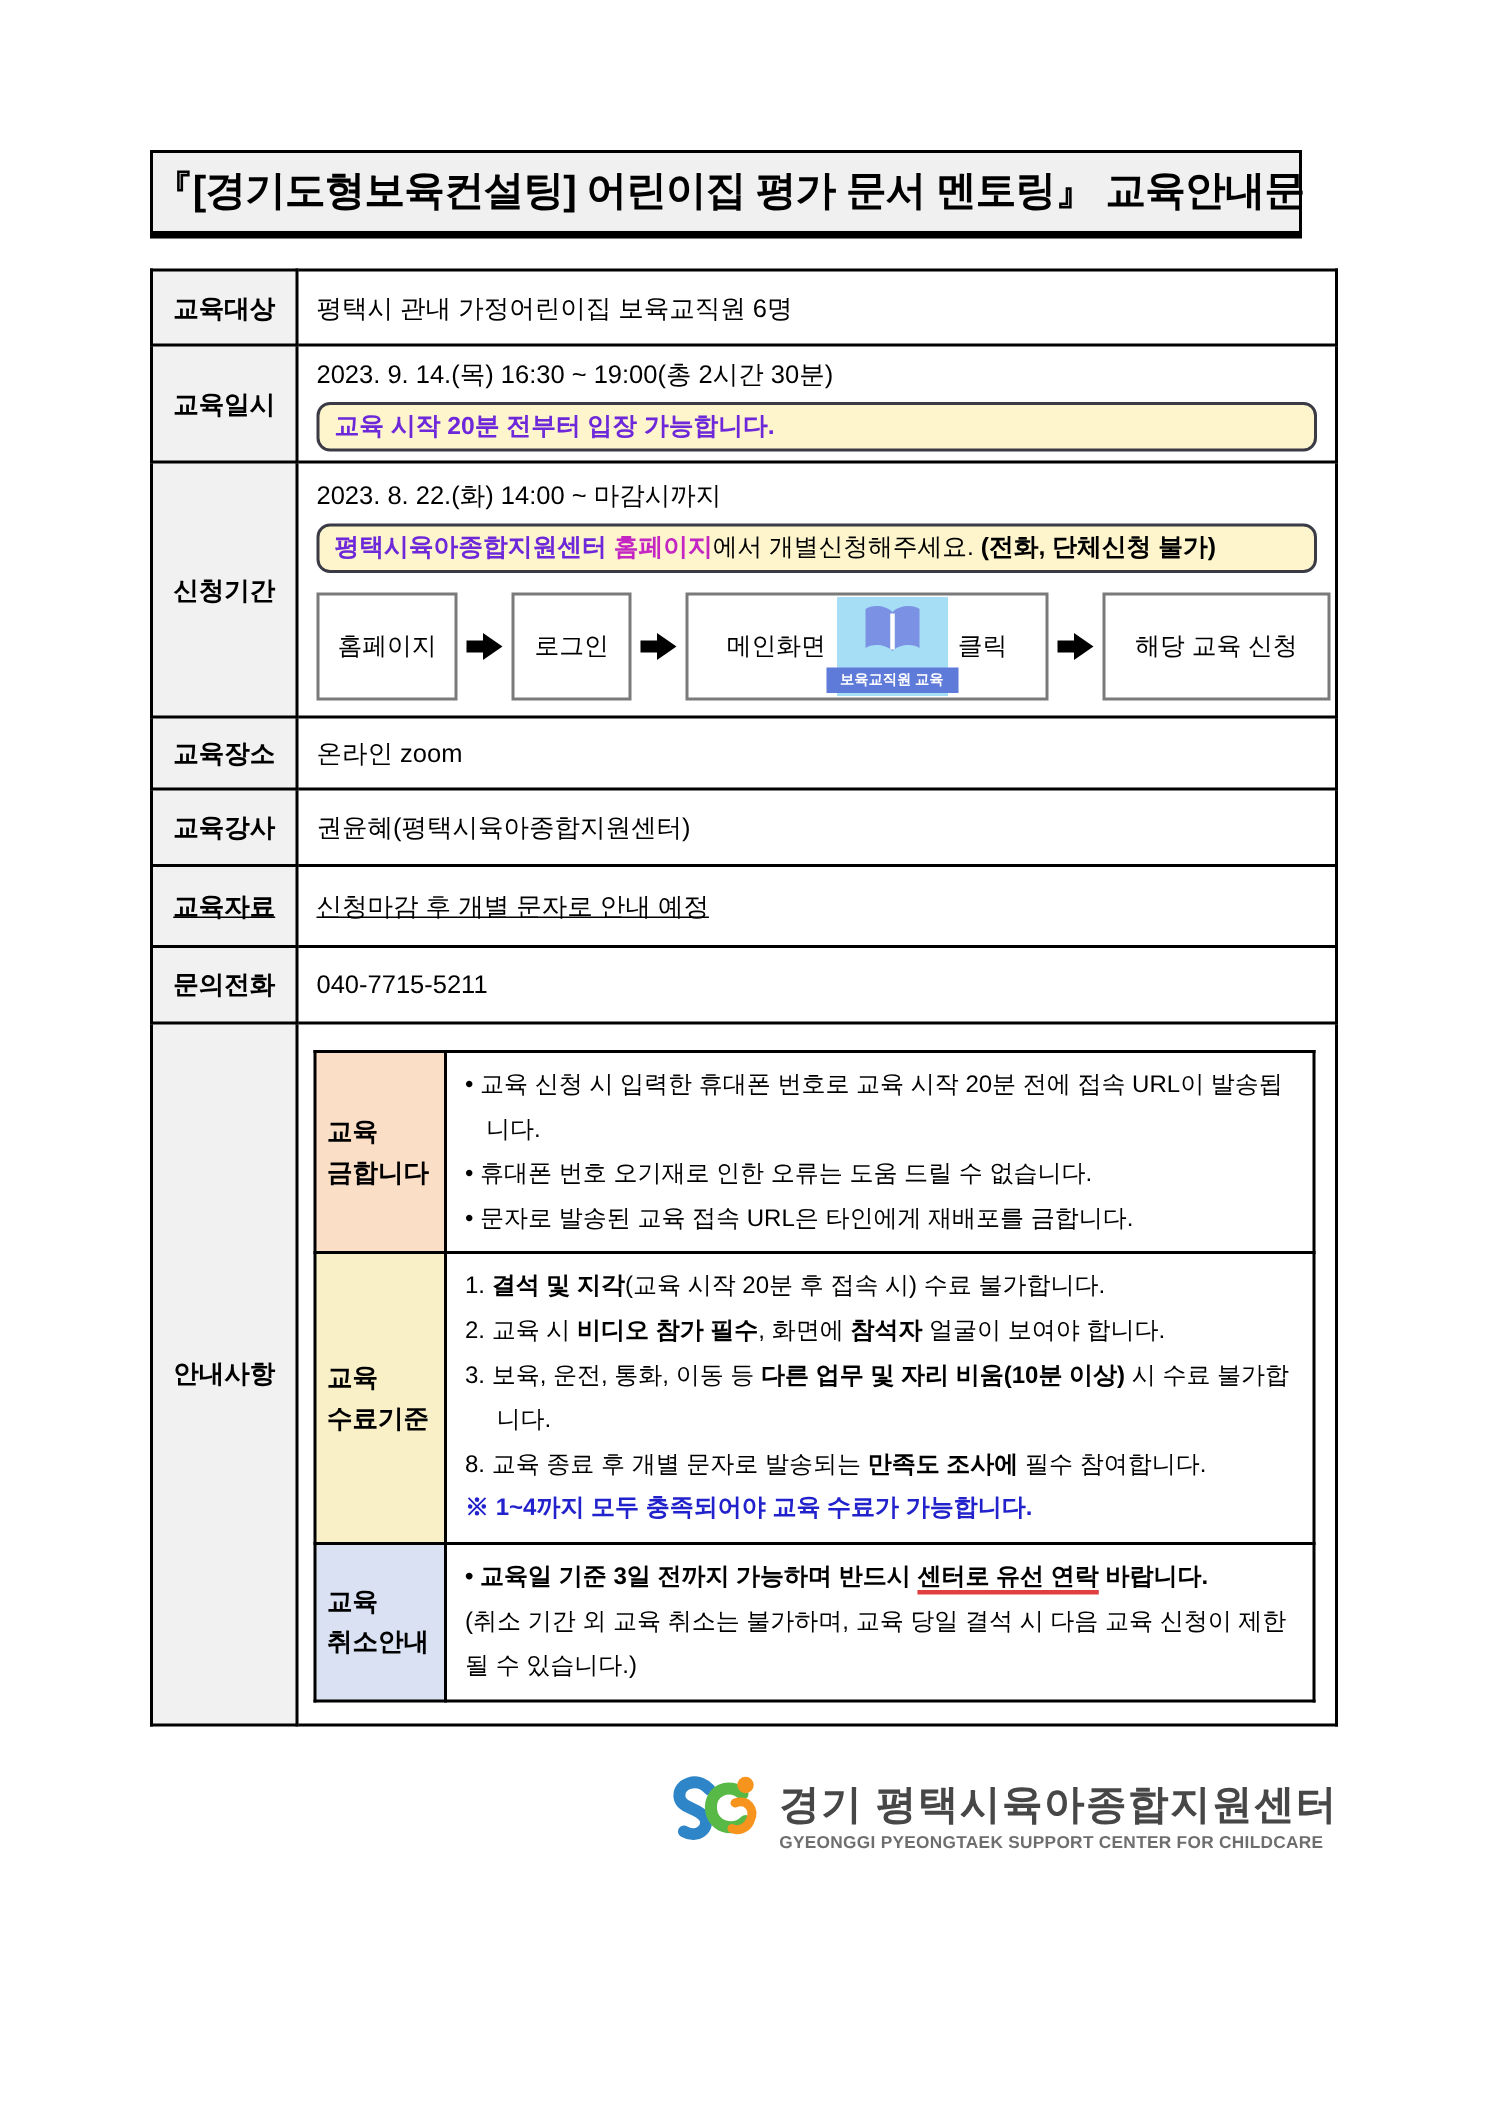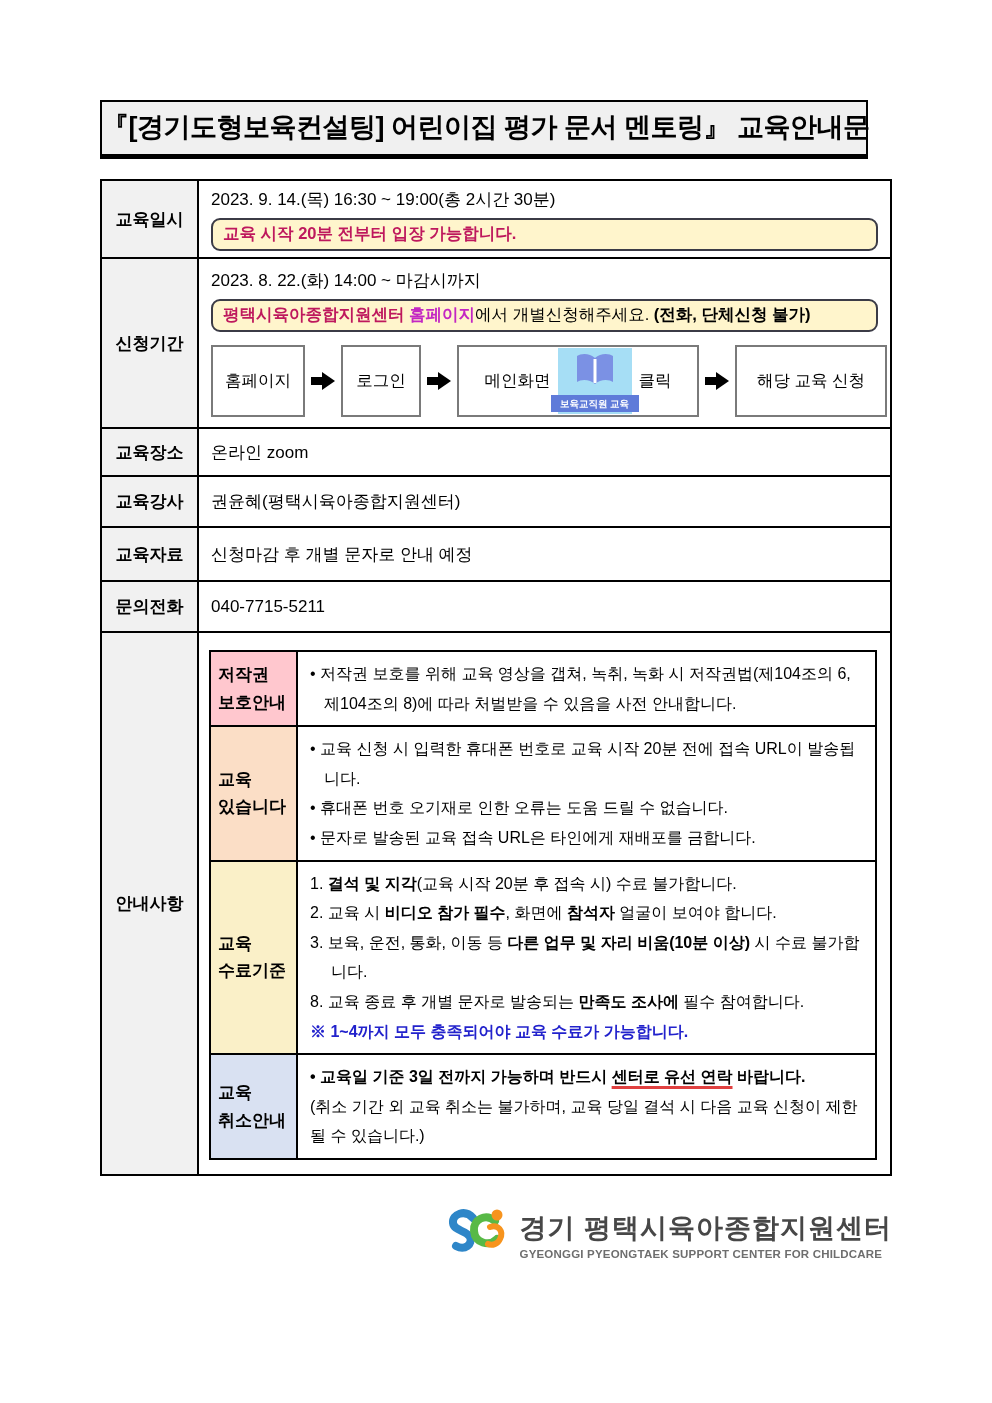--- a/index.html
+++ b/index.html
@@ -29,36 +29,36 @@
   td.lbl {
     width:97px; background:#f1f1f1;
     font-weight:bold; font-size:17px; text-align:center;
   }
   td.val { padding:6px 12px; font-size:17px; }
   tr.r-target  { height:50px; }
   tr.r-sched   { height:78px; }
   tr.r-apply   { height:170px; }
   tr.r-place   { height:48px; }
   tr.r-instr   { height:51px; }
-  tr.r-mat     { height:54px; }
+  tr.r-mat     { height:54px;text-decoration:underline; }
   tr.r-phone   { height:51px; }
 
   .cell-value { font-size:17px; }
 
   
   .note-box {
     margin-top:7px;
     border:2px solid #3b3b46;
     border-radius:9px;
     background:#fff5cc;
     padding:3px 10px 4px 10px;
     font-size:16.5px;
     width:100%;
   }
-  .t-blue    { color:#be185d; font-weight:bold; }
+  .t-blue    { color:#6d28d9; font-weight:bold; }
   .t-magenta { color:#c326c3; font-weight:bold; }
   .t-bold    { font-weight:bold; }
 
   
   .flow { display:flex; align-items:center; margin-top:13px; }
   .fbox {
     border:2px solid #7a7a7a; background:#fff;
     height:72px; display:flex; align-items:center; justify-content:center;
     font-size:16.5px; flex-shrink:0;
   }
@@ -127,20 +127,24 @@
 </style>
 </head>
 <body>
 
 <div class="page">
 
   <div class="doc-title">『[경기도형보육컨설팅] 어린이집 평가 문서 멘토링』 교육안내문</div>
 
   <table class="main">
     <tbody>
+      <tr class="r-target">
+        <td class="lbl">교육대상</td>
+        <td class="val"><span class="cell-value">평택시 관내 가정어린이집 보육교직원 6명</span></td>
+      </tr>
 
       <tr class="r-sched">
         <td class="lbl">교육일시</td>
         <td class="val">
           <div class="cell-value">2023. 9. 14.(목) 16:30 ~ 19:00(총 2시간 30분)</div>
           <div class="note-box">
             <span class="t-blue">교육 시작 20분 전부터 입장 가능합니다.</span>
           </div>
         </td>
       </tr>
@@ -208,34 +212,25 @@
         <td class="lbl">문의전화</td>
         <td class="val"><span class="cell-value">040-7715-5211</span></td>
       </tr>
 
       <tr>
         <td class="lbl">안내사항</td>
         <td style="padding:0;">
           <div class="notice-wrap">
             <table class="sub">
               <tbody>
-                <tr class="n-copy">
-                  <td class="sl bg-copy">
-                    <div class="jl">저작권</div>
-                    <div class="jl">보호안내</div>
-                  </td>
-                  <td class="sv">
-                    <div class="hang">• 저작권 보호를 위해 교육 영상을 갭쳐, 녹취, 녹화 시 저작권법(제104조의 6, 제104조의 8)에 따라 처벌받을 수 있음을 사전 안내합니다.</div>
-                  </td>
-                </tr>
 
                 <tr class="n-sms">
                   <td class="sl bg-sms">
                     <div class="jl">교육</div>
-                    <div class="jl">있습니다</div>
+                    <div class="jl">금합니다</div>
                   </td>
                   <td class="sv">
                     <div class="hang">• 교육 신청 시 입력한 휴대폰 번호로 교육 시작 20분 전에 접속 URL이 발송됩니다.</div>
                     <div class="hang">• 휴대폰 번호 오기재로 인한 오류는 도움 드릴 수 없습니다.</div>
                     <div class="hang">• 문자로 발송된 교육 접속 URL은 타인에게 재배포를 금합니다.</div>
                   </td>
                 </tr>
 
                 <tr class="n-comp">
                   <td class="sl bg-comp">

